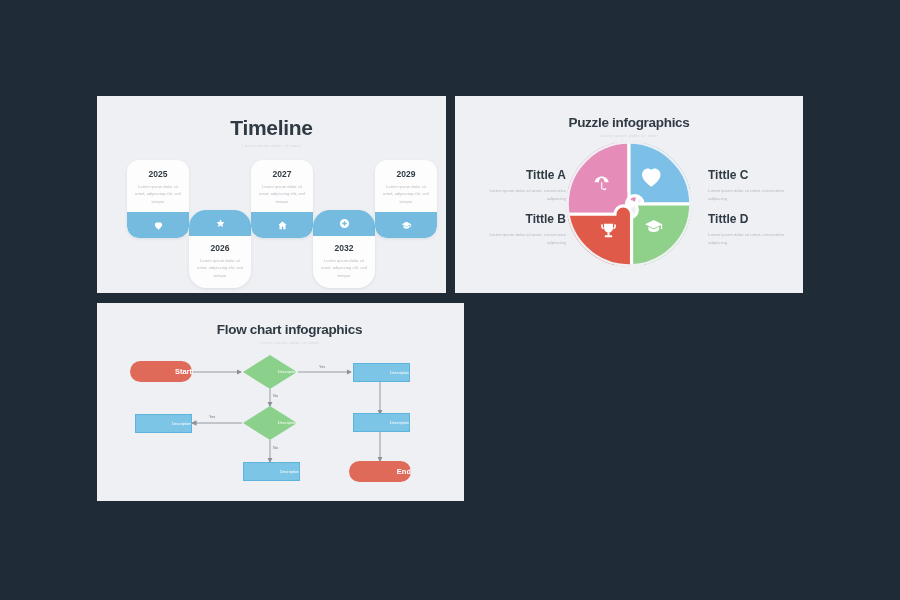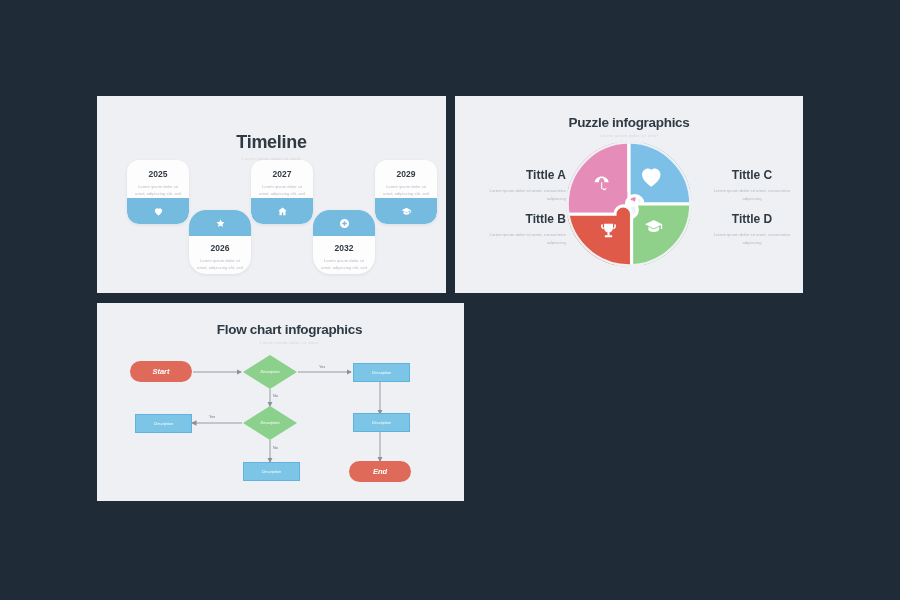--- a/index.html
+++ b/index.html
@@ -30,25 +30,25 @@
   .panel-sub{
     text-align:center;
     color:#d4d7dd;
     font-size:4.2px;
     letter-spacing:.3px;
     margin:3px 0 0 0;
     user-select:none;
   }
 
   
-  #panel-timeline .panel-title{ font-size:18px; padding-top:36px; }
+  #panel-timeline .panel-title{ font-size:21px; padding-top:20px; }
   #tl-track{ position:absolute; left:0; top:0; width:349px; height:197px; }
   .tl-card{
     position:absolute;
-    width:62px;height:64px;
+    width:62px;height:78px;
     border-radius:12px;
     background:#fdfdfd;
     box-shadow:0 1px 3px rgba(40,55,70,.10);
     overflow:hidden;
   }
   .tl-card.up   { top:64px; }
   .tl-card.down { top:114px;border-radius:17px; }
   .tl-year{
     text-align:center;
     font-size:8.5px;font-weight:bold;color:#2f3a43;
@@ -70,30 +70,30 @@
   .tl-card.down .tl-year{ margin-top:33px; }
   .tl-icon-band svg{ width:11px;height:11px;fill:#ffffff; }
 
   
   #panel-puzzle .panel-title{ font-size:13.5px; padding-top:19px; }
   #puzzle-wrap{ position:absolute; left:110px; top:44px; width:128px; height:128px; }
   .pz-label{ position:absolute; }
   .pz-title{ font-size:12px;font-weight:bold;color:#2f3a43;margin:0; }
   .pz-body { font-size:4.3px;line-height:1.85;color:#b5bac2;margin:5px 0 0 0; }
   .pz-left { text-align:right; width:86px; }
-  .pz-right{ text-align:center;  width:88px; }
+  .pz-right{ text-align:left;  width:88px; }
   #pz-a{ left:25px; top:72px; }
   #pz-b{ left:25px; top:116px; }
   #pz-c{ left:253px; top:72px; }
   #pz-d{ left:253px; top:116px; }
 
   
   #panel-flow .panel-title{ font-size:13.5px; padding-top:19px; }
   #flow-stage{ position:absolute; left:0; top:0; width:349px; height:198px; }
-  .fl-node{ position:absolute; display:flex;align-items:center;justify-content:center;font-style:italic; }
+  .fl-node{ position:absolute; display:flex;align-items:center;justify-content:flex-end; }
   .fl-pill{
     width:62px;height:21px;border-radius:11px;
     background:#e06a5a; color:#fff;
     font-size:7.5px;font-weight:bold;
   }
   .fl-box{
     width:55px;height:17px;
     background:#7cc5e6;border:1px solid #5fb4dd;
     color:#ffffff;font-size:3.8px;
   }

